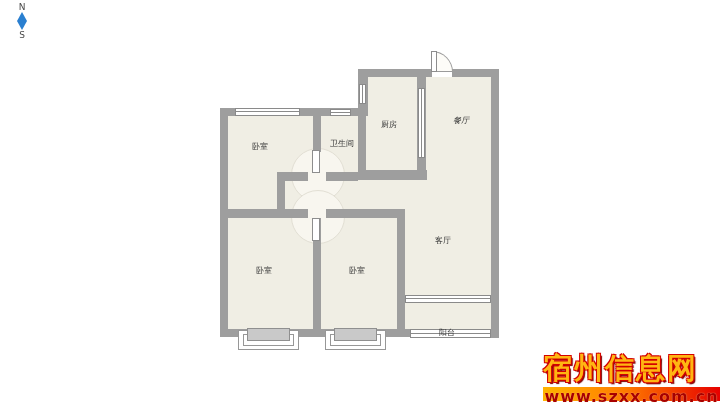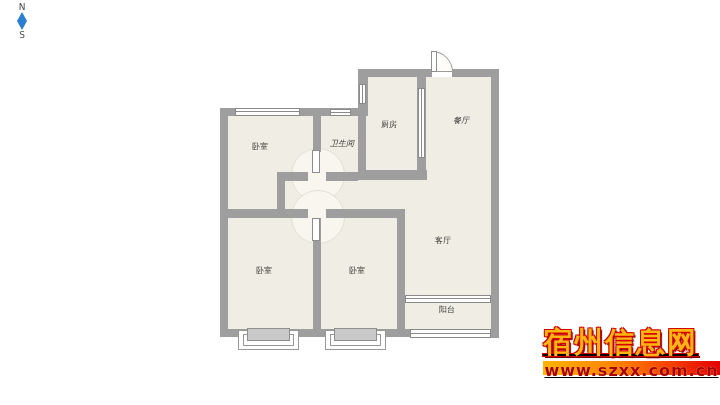--- a/index.html
+++ b/index.html
@@ -19,21 +19,21 @@
   .lbl{position:absolute;transform:translate(-50%,-50%);font-size:8px;color:#333;
        white-space:nowrap;z-index:6;letter-spacing:0px;}
   
   #compass{position:absolute;left:6px;top:2px;width:32px;text-align:center;z-index:7;}
   .cdir{font-size:9px;color:#4a4a4a;line-height:10px;}
   .tri-up{width:0;height:0;margin:0 auto;border-left:5px solid transparent;border-right:5px solid transparent;
           border-bottom:9px solid #2a7fd0;}
   .tri-dn{width:0;height:0;margin:0 auto;border-left:5px solid transparent;border-right:5px solid transparent;
           border-top:9px solid #2a7fd0;}
   
-  #watermark{position:absolute;left:543px;top:325px;width:177px;z-index:8;text-decoration:underline;}
+  #watermark{position:absolute;left:543px;top:351px;width:177px;z-index:8;}
   #wm-name{font-weight:bold;font-size:29px;line-height:34px;letter-spacing:2px;color:#ffb612;
            text-shadow:1px 1px 0 #d40000,-1px -1px 0 #d40000,1px -1px 0 #d40000,-1px 1px 0 #d40000,2px 2px 1px #7c0000;
            white-space:nowrap;}
   #wm-url{margin-top:2px;height:14px;line-height:20px;text-align:center;font-weight:bold;font-size:16px;
           letter-spacing:1px;color:#a80000;text-shadow:0 0 1px #ffdca0;
           background:linear-gradient(90deg,#ffb400 0%,#ff7d00 45%,#e60000 100%);}
 </style>
 </head>
 <body>
 
@@ -88,26 +88,26 @@
   <div class="bay" style="left:238px;top:330px;width:61px;height:20px;">
     <div class="inner"></div>
   </div>
   <div class="sill" style="left:247px;top:328px;width:43px;height:13px;"></div>
   <div class="bay" style="left:325px;top:330px;width:61px;height:20px;">
     <div class="inner"></div>
   </div>
   <div class="sill" style="left:334px;top:328px;width:43px;height:13px;"></div>
 
   <div class="lbl" style="left:260px;top:146px;">卧室</div>
-  <div class="lbl" style="left:342px;top:143px;font-style:italic;">卫生间</div>
+  <div class="lbl" style="left:342px;top:143px;">卫生间</div>
   <div class="lbl" style="left:389px;top:124px;">厨房</div>
   <div class="lbl" style="left:461px;top:120px;font-style:italic;">餐厅</div>
   <div class="lbl" style="left:443px;top:240px;">客厅</div>
   <div class="lbl" style="left:264px;top:270px;">卧室</div>
   <div class="lbl" style="left:357px;top:270px;">卧室</div>
-  <div class="lbl" style="left:447px;top:309px;">阳台</div>
+  <div class="lbl" style="left:447px;top:332px;">阳台</div>
 
   <div id="watermark">
     <div id="wm-name">宿州信息网</div>
     <div id="wm-url">www.szxx.com.cn</div>
   </div>
 
 </div>
 
 </body></html>

